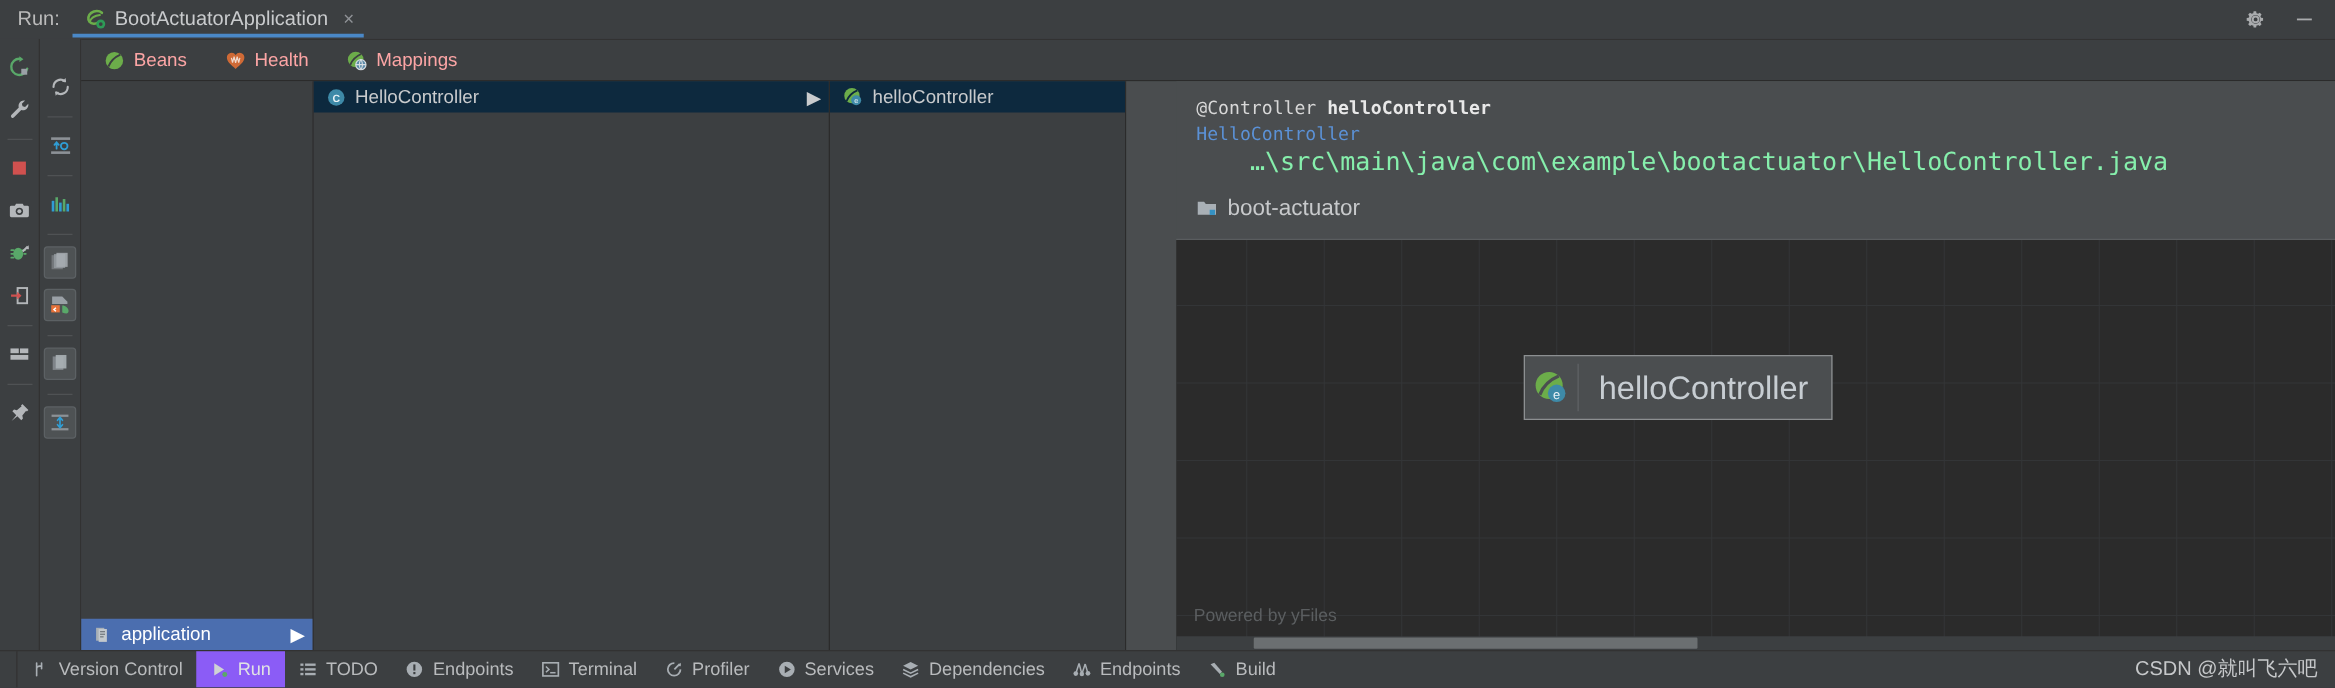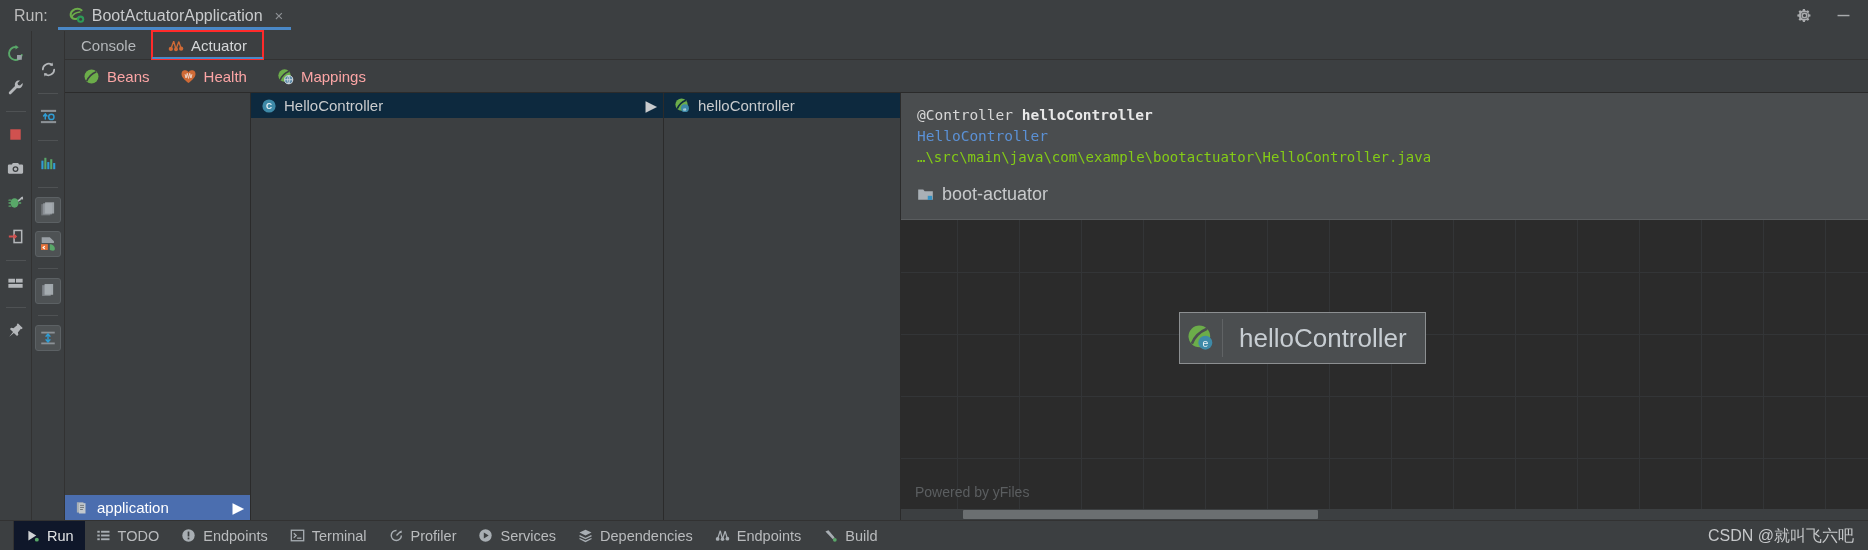--- a/index.html
+++ b/index.html
@@ -213,36 +213,37 @@
   .mrow.sel-active { background: #4b6eaf; color: #ffffff; }
   .mrow.sel-inactive { background: #0d293e; color: #c9cbcd; }
 
   
   .detail {
     flex: 1 1 auto;
     display: flex;
     flex-direction: column;
     background: #4a4d4f;
     min-width: 0;
+    padding-left: 40px;
   }
   .detail-top {
     padding: 12px 0 0 16px;
     flex: 0 0 auto;
     background: #4a4d4f;
   }
   .dl {
     font-family: "DejaVu Sans Mono", "Liberation Mono", monospace;
     font-size: 14.5px;
     line-height: 21px;
     white-space: nowrap;
   }
   .dl.title { color: #d8d8d8; }
   .dl.title b { color: #e8e8e8; font-weight: bold; }
   .dl.link { color: #5b91d6; }
-  .dl.path { color: #84cc16; font-size: 14px; }
+  .dl.path { color: #86efac; font-size: 20px; margin-left: 43px; }
   .detail-mid {
     flex: 0 0 auto;
     padding: 16px 0 14px 16px;
     background: #4a4d4f;
     border-bottom: 1px solid #5a5d5f;
     min-height: 48px;
     box-sizing: border-box;
   }
   .module-row {
     display: flex;
@@ -331,21 +332,21 @@
   .sb-item {
     display: flex;
     align-items: center;
     height: 29px;
     padding: 0 11px;
     font-size: 14.5px;
     color: #b9bbbd;
     box-sizing: border-box;
   }
   .sb-item .sb-ico { margin-right: 7px; display: flex; }
-  .sb-item.active { background: #0f172a; color: #e0e2e4; }
+  .sb-item.active { background: #8b5cf6; color: #e0e2e4; }
   .watermark {
     position: absolute;
     right: 14px;
     top: 0;
     height: 29px;
     line-height: 29px;
     font-size: 16px;
     color: #c6c8ca;
   }
 </style>
@@ -501,37 +502,20 @@
         <svg width="18" height="18" viewBox="0 0 20 20">
           <rect x="2.5" y="3" width="15" height="2" fill="#8c9196"></rect>
           <rect x="2.5" y="15" width="15" height="2" fill="#8c9196"></rect>
           <path d="M10 13.4V6.6M10 5.4l-2.2 2.6M10 5.4l2.2 2.6M10 14.6l-2.2-2.6M10 14.6l2.2-2.6" stroke="#2f9dd4" stroke-width="1.5" fill="none" stroke-linecap="round"></path>
         </svg>
       </div>
     </div>
 
     <div class="content-col">
 
-      <div class="inner-tabs">
-        <div class="inner-tab">
-          <span>Console</span>
-        </div>
-        <div class="inner-tab selected highlight">
-          <span class="itab-ico">
-            <svg width="16" height="15" viewBox="0 0 18 16">
-              <circle cx="3.2" cy="11.8" r="2.4" fill="#cf6a36"></circle>
-              <circle cx="9" cy="12.2" r="2.2" fill="#cf6a36"></circle>
-              <circle cx="14.8" cy="11.6" r="2.4" fill="#cf6a36"></circle>
-              <path d="M3.2 11.8L6.4 3.2M9 12.2L6.4 3.2M9 12.2l3.2-8.6M14.8 11.6l-2.6-8" stroke="#cf6a36" stroke-width="1.5" fill="none"></path>
-            </svg>
-          </span>
-          <span>Actuator</span>
-          <div class="tab-underline"></div>
-        </div>
-      </div>
 
       <div class="endpoint-bar">
         <div class="endpoint">
           <span class="ep-ico">
             <svg width="17" height="17" viewBox="0 0 18 18">
               <circle cx="9" cy="9" r="7.4" fill="#6cad4a"></circle>
               <path d="M3.9 14.1C5.6 9.6 9.5 5.9 14.1 3.9" stroke="#3c3f41" stroke-width="1.7" fill="none"></path>
             </svg>
           </span>
           <span>Beans</span>
@@ -642,20 +626,28 @@
           </div>
         </div>
 
       </div>
     </div>
   </div>
 
   <div class="statusbar">
     <div class="sb-left-stripe"></div>
 
+    <div class="sb-item">
+      <span class="sb-ico">
+        <svg width="15" height="15" viewBox="0 0 16 16">
+          <path d="M4.6 2.6v10.8M4.6 7.4c0-2 2-2.4 4.2-2.4M8.8 2.6v4.8" stroke="#a8aeb3" stroke-width="1.4" fill="none" stroke-linecap="round"></path>
+        </svg>
+      </span>
+      <span>Version Control</span>
+    </div>
 
     <div class="sb-item active">
       <span class="sb-ico">
         <svg width="15" height="15" viewBox="0 0 16 16">
           <path d="M3.6 2.8L12 8l-8.4 5.2z" fill="#cfd2d4"></path>
           <circle cx="12.6" cy="12.4" r="2.1" fill="#59a869"></circle>
         </svg>
       </span>
       <span>Run</span>
     </div>

